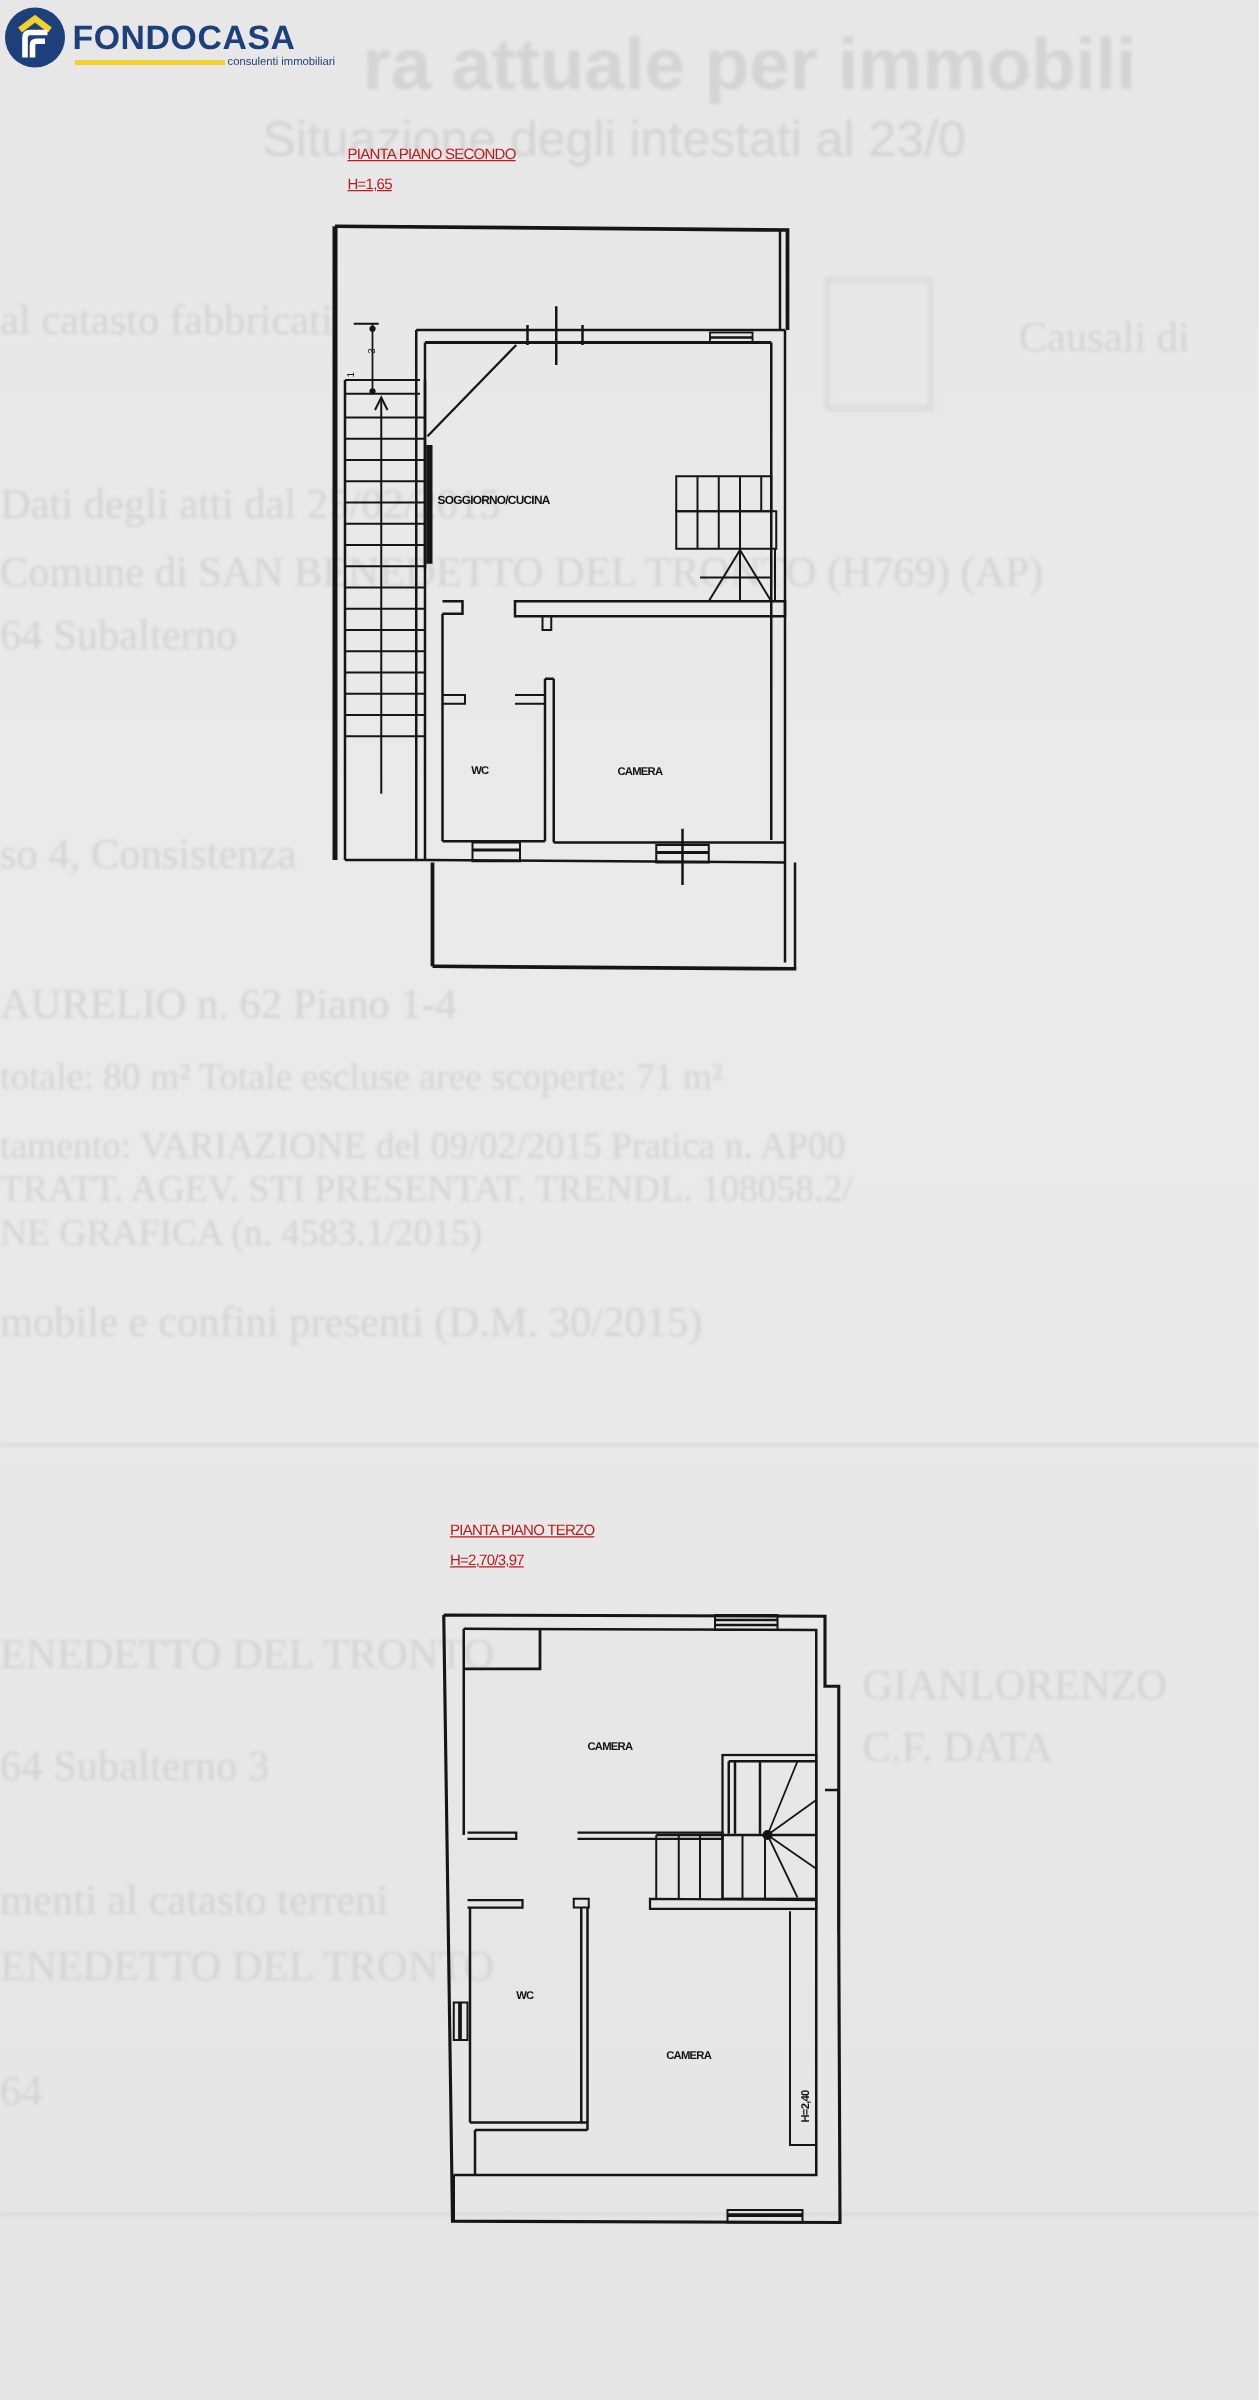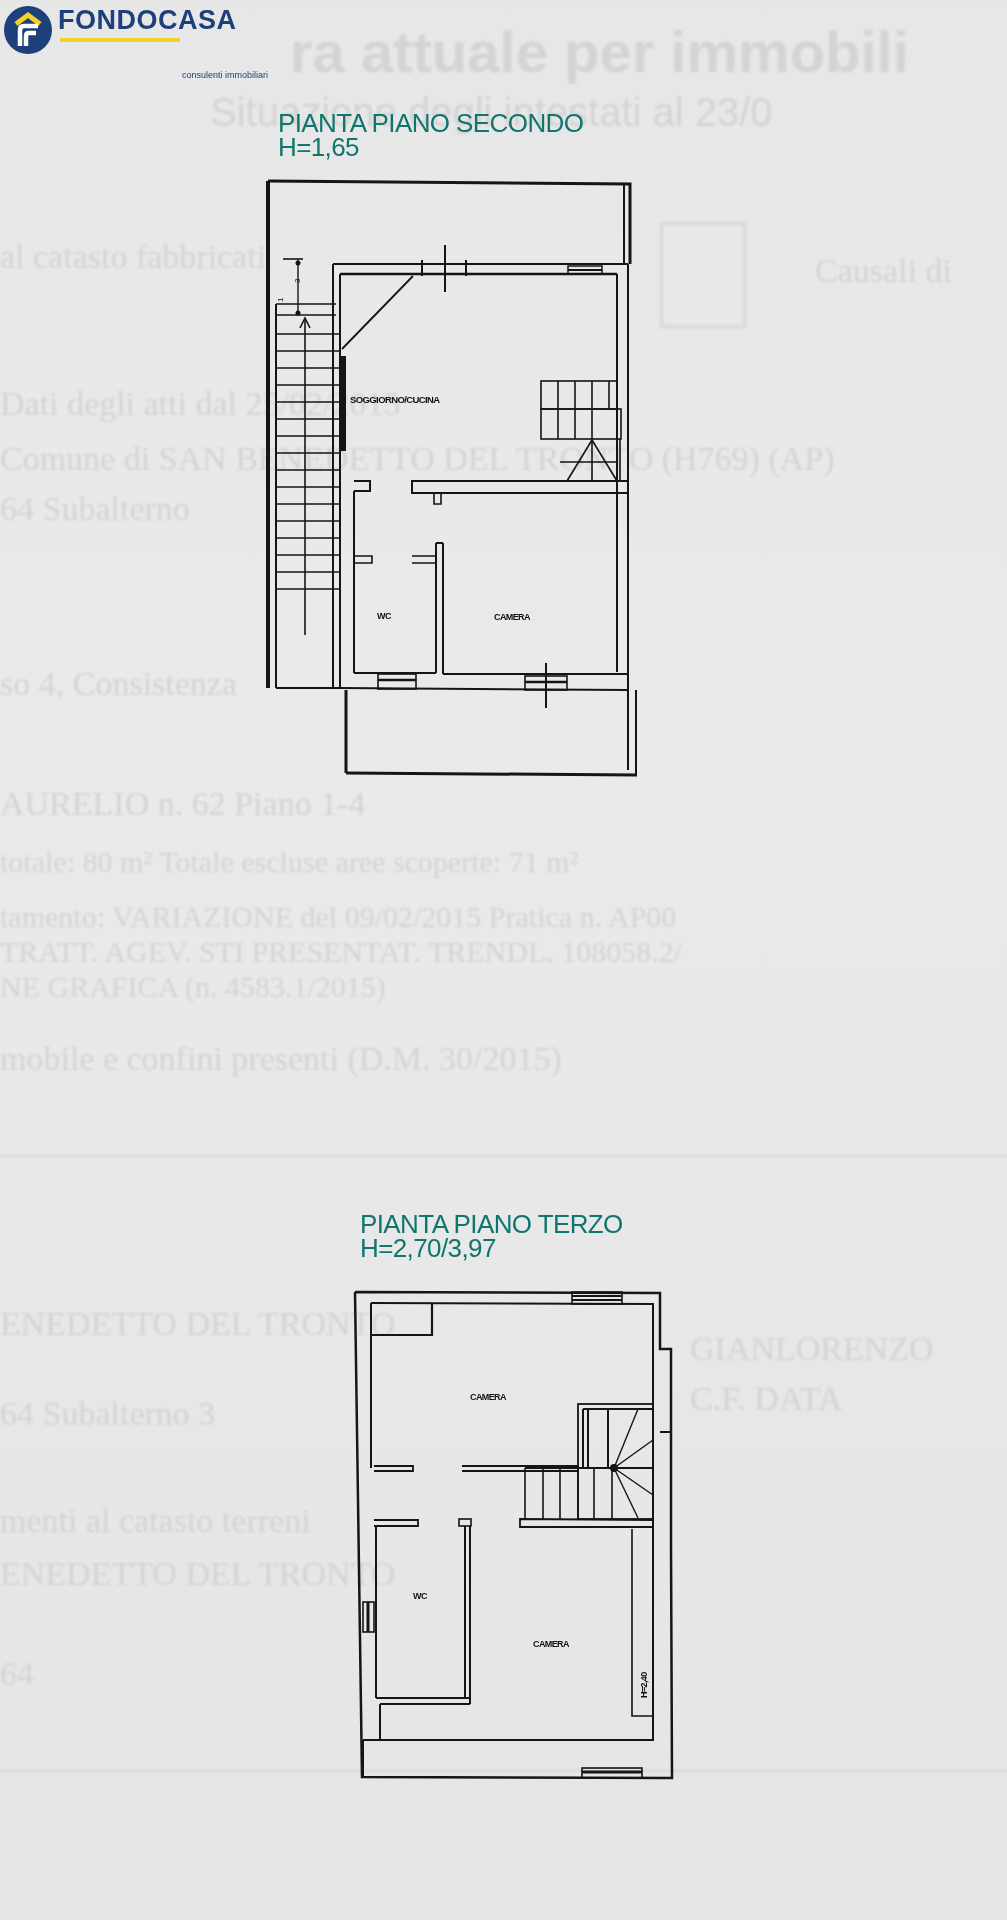--- a/index.html
+++ b/index.html
@@ -5,37 +5,37 @@
   html, body { margin: 0; padding: 0; }
   body {
     width: 1007px; height: 1920px; overflow: hidden; position: relative;
     background: linear-gradient(180deg, #e6e7e6 0%, #e9eae9 40%, #e4e5e4 100%);
     font-family: "Liberation Sans", sans-serif;
   }
   .ghost {
     position: absolute; color: #d3d4d3; font-family: "Liberation Serif", serif;
     white-space: nowrap; pointer-events: none; filter: blur(1.2px);
   }
-  .logo { position: absolute; left: 4px; top: 6px; display: flex; align-items: flex-start; }
+  .logo { position: absolute; left: 4px; top: 6px; display: flex; align-items: center; }
   .logo-circle {
     width: 48px; height: 48px; border-radius: 50%; background: #1d3f7a;
     position: relative; overflow: hidden;
   }
   .logo-text-wrap { margin-left: 6px; position: relative; }
   .logo-name {
     font-family: "Liberation Sans", sans-serif; font-size: 27px; letter-spacing: 0.5px;
     color: #1d3f7a; font-weight: bold; line-height: 28px;
   }
   .logo-bar { position: absolute; left: 2px; top: 32px; width: 120px; height: 4px; background: #f2d12a; }
   .logo-sub {
-    position: absolute; left: 124px; top: 28px; font-size: 9px; color: #1d3f7a; white-space: nowrap; margin-top: 36px;
+    position: absolute; left: 124px; top: 28px; font-size: 9px; color: #1d3f7a; white-space: nowrap;
   }
   .plan-title {
-    position: absolute; font-family: "Liberation Sans", sans-serif; color: #0f766e;
-    font-size: 26px; line-height: 24px; letter-spacing: -0.6px;
+    position: absolute; font-family: "Liberation Sans", sans-serif; color: #b91c1c;
+    font-size: 12px; line-height: 24px; letter-spacing: -0.6px; text-decoration: underline;
   }
   svg.plan { position: absolute; left: 0; top: 0; }
   .room-label { font-family: "Liberation Sans", sans-serif; font-weight: bold; fill: #111; letter-spacing: -0.6px; }
 </style>
 </head>
 <body>
 
 <div class="ghost" style="left:290px;top:18px;font-size:58px;font-weight:bold;font-family:'Liberation Sans',sans-serif;">ra attuale per immobili</div>
 <div class="ghost" style="left:210px;top:90px;font-size:40px;font-family:'Liberation Sans',sans-serif;">Situazione degli intestati al 23/0</div>
 <div class="ghost" style="left:0px;top:238px;font-size:34px;">al catasto fabbricati</div>

